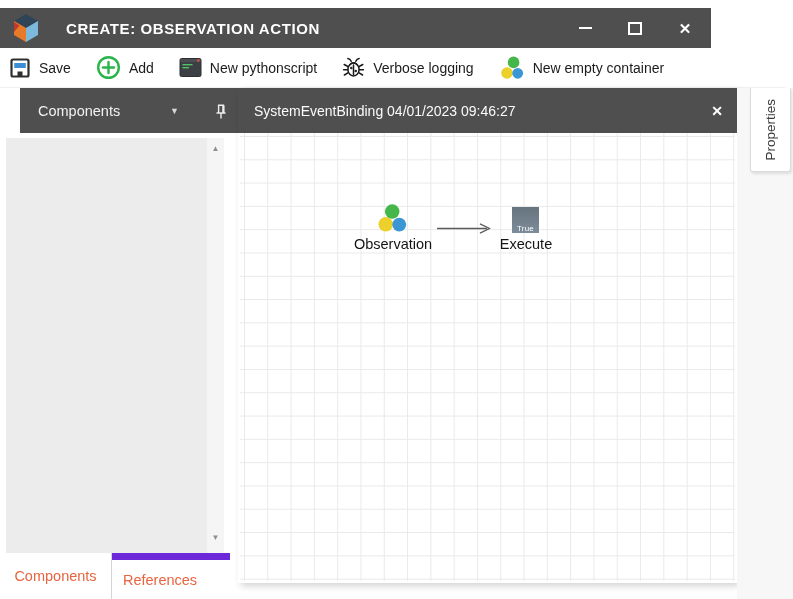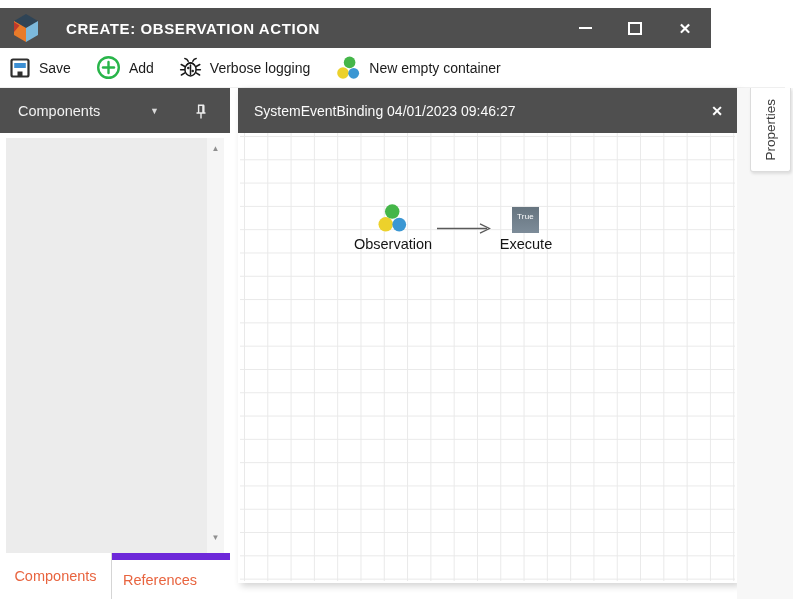--- a/index.html
+++ b/index.html
@@ -19,21 +19,21 @@
   .close-glyph{font-size:15px;font-weight:700;line-height:1;}
 
   
   .toolbar{position:absolute;left:0;top:48px;width:785px;height:40px;background:#ffffff;
            display:flex;align-items:center;padding-left:6px;box-sizing:border-box;gap:19px;
            border-bottom:1px solid #f0f0f0;}
   .tb-item{display:flex;align-items:center;gap:8px;cursor:pointer;padding:2px 3px;}
   .tb-label{font-size:14px;color:#1b1b1b;white-space:nowrap;}
 
   
-  .sidebar{position:absolute;left:0;top:88px;width:230px;height:511px;background:#ffffff;}
+  .sidebar{position:absolute;left:0;top:88px;width:230px;height:511px;background:#ffffff;padding-left:20px;}
   .sidebar-header{position:relative;height:45px;background:#4f4f4f;display:flex;align-items:center;}
   .hdr-title{margin-left:18px;color:#f2f2f2;font-size:14.5px;}
   .hdr-caret{position:absolute;left:150px;top:50%;transform:translateY(-50%);
              color:#d9d9d9;font-size:9px;cursor:pointer;}
   .hdr-pin{position:absolute;left:194px;top:50%;transform:translateY(-50%);cursor:pointer;display:block;}
   .sidebar-list{position:absolute;left:6px;top:50px;width:201px;height:415px;background:#ececec;}
   .sidebar-scroll{position:absolute;left:207px;top:50px;width:17px;height:415px;background:#f5f5f5;}
   .scroll-btn{position:absolute;left:0;width:100%;text-align:center;color:#8f8f8f;font-size:8px;
               line-height:8px;cursor:pointer;}
   .scroll-btn.up{top:7px;}
@@ -59,21 +59,21 @@
             linear-gradient(to bottom,#e9e9e9 1px,transparent 1px);
           background-size:23.3px 23.3px;background-position:4px 3px;}
   .node{position:absolute;cursor:pointer;}
   .node-label{position:absolute;text-align:center;font-size:14.5px;color:#141414;}
   .obs-icon{left:136px;top:71px;}
   .obs-label{left:103px;top:103px;width:100px;}
   .conn-arrow{position:absolute;left:196px;top:89px;}
   .action-box{left:272px;top:74px;width:27px;height:26px;
               background:linear-gradient(180deg,#66747f 0%,#7d8c99 100%);
               text-align:center;}
-  .action-badge{display:block;padding-top:5px;font-size:8px;color:#ffffff;letter-spacing:.2px;text-align:center;}
+  .action-badge{display:block;padding-top:17px;font-size:8px;color:#ffffff;letter-spacing:.2px;text-align:center;}
   .action-label{left:246px;top:103px;width:80px;}
 
   
   .right-gutter{position:absolute;left:737px;top:88px;width:56px;height:511px;background:#f7f7f7;}
   .props-tab{position:absolute;left:750px;top:88px;width:41px;height:84px;background:#ffffff;
              border:1px solid #dcdcdc;border-top:none;border-radius:0 0 3px 3px;
              box-shadow:1px 2px 3px rgba(0,0,0,0.10);display:flex;align-items:center;
              justify-content:center;cursor:pointer;box-sizing:border-box;}
   .props-tab span{writing-mode:vertical-rl;transform:rotate(180deg);font-size:13.5px;color:#3a3a3a;}
 </style>
@@ -117,20 +117,30 @@
     <div class="tb-item">
       <svg width="25" height="25" viewBox="0 0 25 25">
         <circle cx="12.5" cy="12.5" r="10.3" fill="none" stroke="#29b54a" stroke-width="2.4"></circle>
         <line x1="12.5" y1="7" x2="12.5" y2="18" stroke="#29b54a" stroke-width="2.4" stroke-linecap="round"></line>
         <line x1="7" y1="12.5" x2="18" y2="12.5" stroke="#29b54a" stroke-width="2.4" stroke-linecap="round"></line>
       </svg>
       <span class="tb-label">Add</span>
     </div>
 
 
+    <div class="tb-item">
+      <svg width="23" height="21" viewBox="0 0 23 21">
+        <rect x="1" y="1.5" width="21" height="18" rx="1.5" fill="#3c4044" stroke="#2c2f33" stroke-width="1"></rect>
+        <rect x="1.5" y="2" width="20" height="3" fill="#4a4e52"></rect>
+        <circle cx="19.3" cy="3.5" r="1.3" fill="#e05040"></circle>
+        <rect x="3.5" y="7" width="10" height="1.4" fill="#53c06a"></rect>
+        <rect x="3.5" y="10" width="6.5" height="1.4" fill="#53c06a"></rect>
+      </svg>
+      <span class="tb-label">New pythonscript</span>
+    </div>
 
     <div class="tb-item">
       <svg width="23" height="23" viewBox="0 0 23 23" fill="none" stroke="#1a1a1a" stroke-width="1.5" stroke-linecap="round">
         <ellipse cx="11.5" cy="13.5" rx="5.6" ry="6.4"></ellipse>
         <path d="M8 8.6 A4.4 4.4 0 0 1 15 8.6"></path>
         <path d="M9.2 5.2 Q8.2 2.6 5.8 2.4"></path>
         <path d="M13.8 5.2 Q14.8 2.6 17.2 2.4"></path>
         <line x1="5.9" y1="10.5" x2="2.2" y2="8.5"></line>
         <line x1="5.6" y1="13.8" x2="1.6" y2="13.8"></line>
         <line x1="5.9" y1="16.8" x2="2.4" y2="19"></line>

